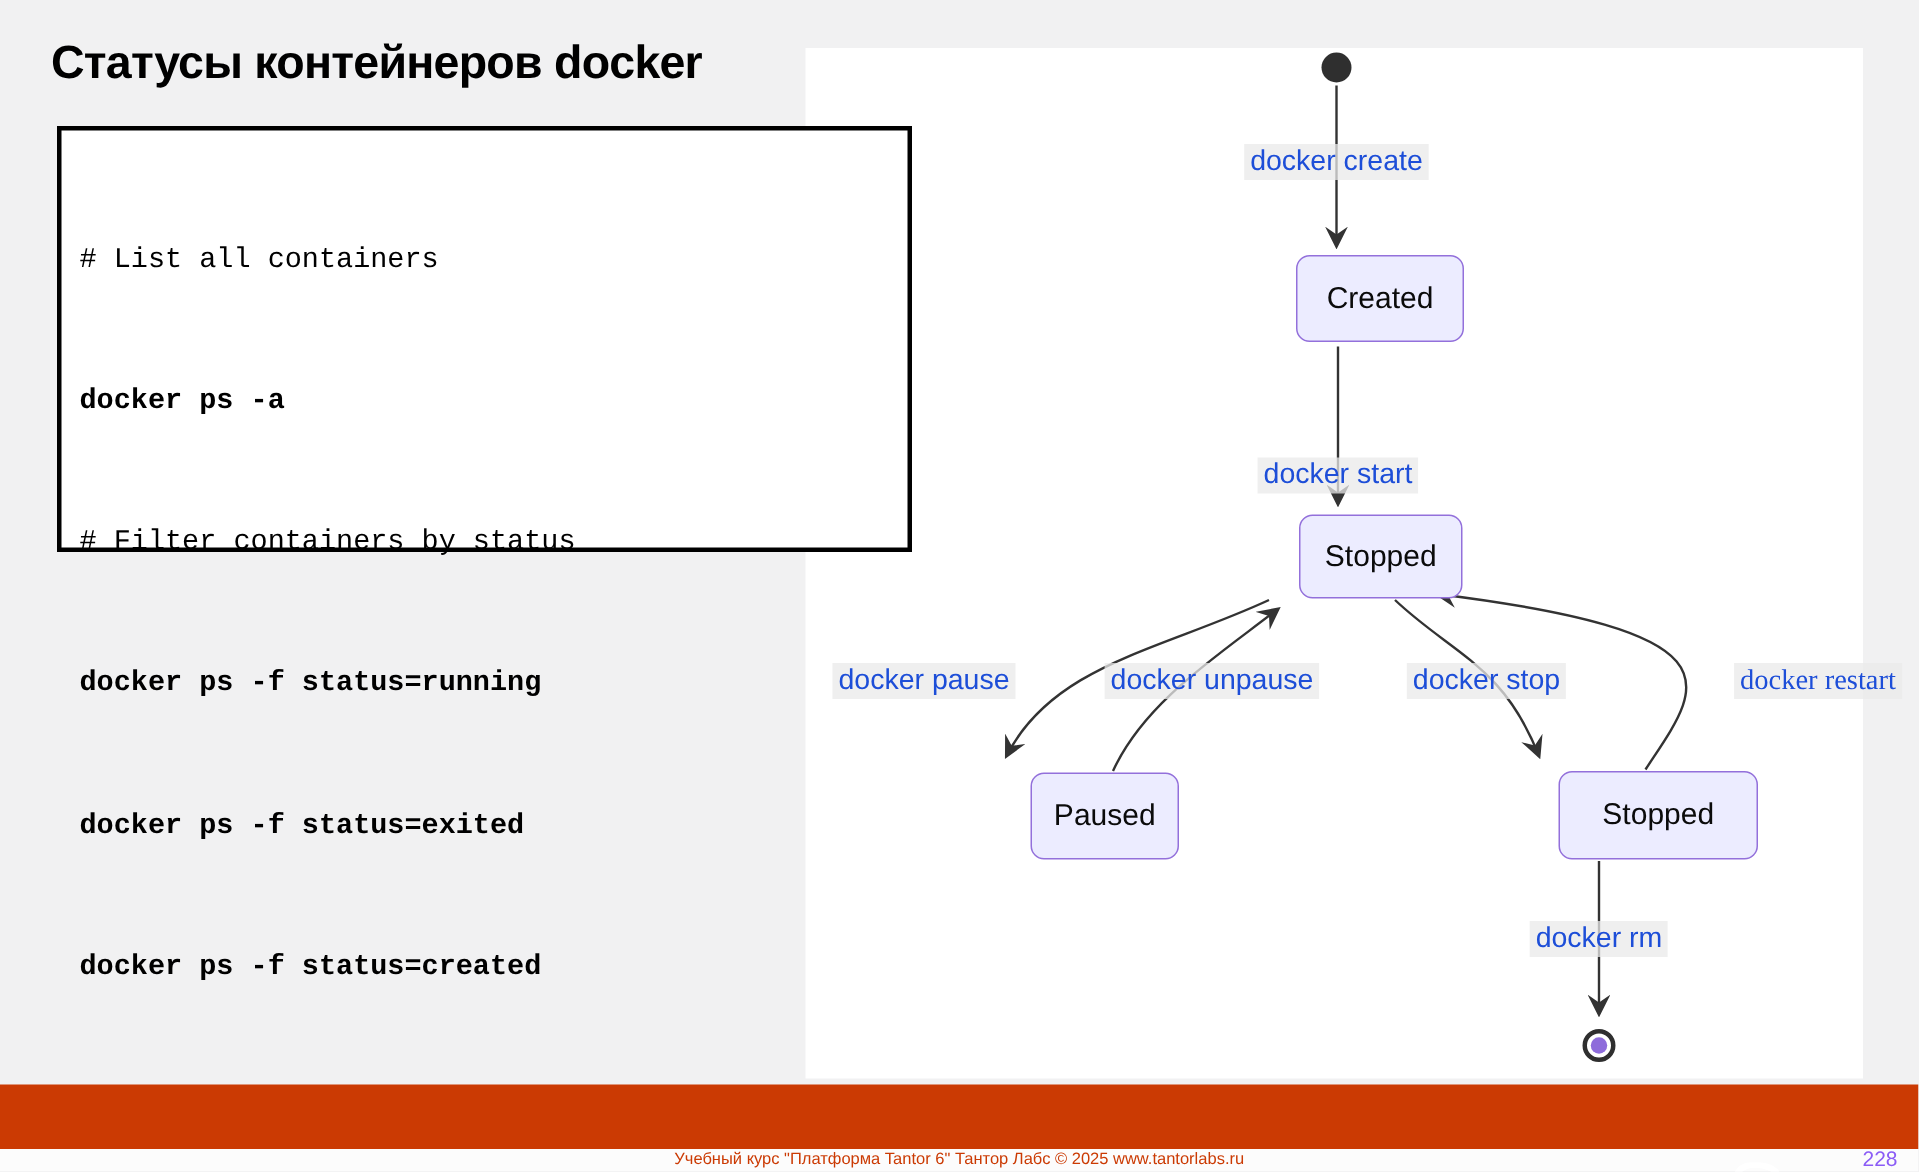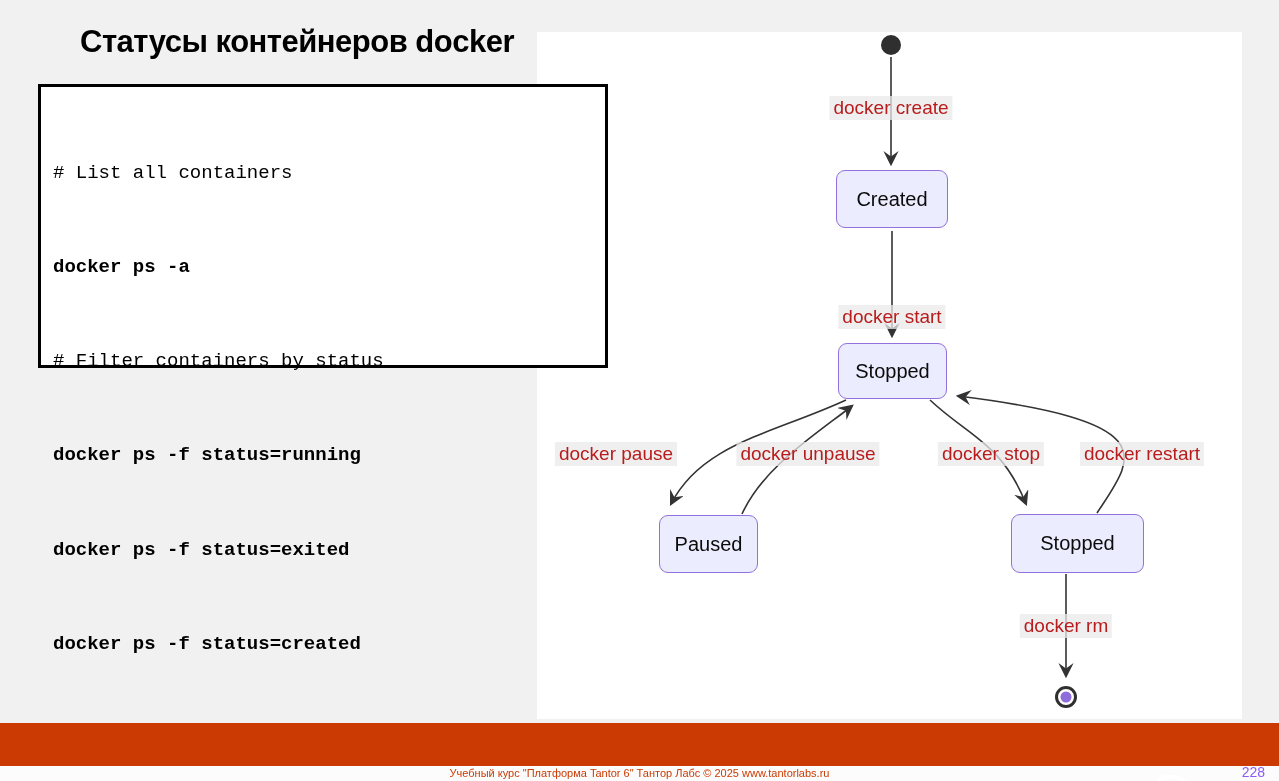--- a/index.html
+++ b/index.html
@@ -8,45 +8,45 @@
     background:#F1F1F2;
     font-family:"Liberation Sans",sans-serif;
   }
   .diagram-canvas{
     position:absolute;left:537px;top:32px;width:705px;height:687px;
     background:#FFFFFF;
   }
   .slide-title{
     position:absolute;left:34px;top:24px;
     font-size:31px;font-weight:bold;color:#000;
-    letter-spacing:-0.5px;white-space:nowrap;z-index:5;margin-left:46px;
+    letter-spacing:-0.5px;white-space:nowrap;z-index:5;
   }
   .codebox{
     position:absolute;left:38px;top:84px;width:570px;height:284px;
     box-sizing:border-box;background:#FFFFFF;border:3px solid #000;
     padding:8px 0 4px 12px;
     font-family:"Liberation Mono","DejaVu Sans Mono",monospace;
     font-size:19px;line-height:31.4px;color:#000;z-index:4;
     white-space:pre;
   }
   .codebox .comment{font-weight:400;}
   .codebox .command{font-weight:700;}
   .code-line{height:31.4px;}
 
   svg.edges{position:absolute;left:0;top:0;z-index:2;pointer-events:none;}
 
   .state{
     position:absolute;z-index:3;
     background:#ECECFF;border:1.5px solid #9370DB;border-radius:9px;
     display:flex;align-items:center;justify-content:center;
-    font-size:20px;color:#0B0B0B;box-sizing:border-box;
+    font-size:20px;color:#0B0B0B;box-sizing:border-box;margin-left:28px;
   }
   .edge-label{
     position:absolute;z-index:3;transform:translate(-50%,-50%);
-    font-size:19px;color:#b91c1c;background:rgba(233,233,233,0.75);
+    font-size:19px;color:#1d4ed8;background:rgba(233,233,233,0.75);
     padding:1px 4px;white-space:nowrap;
   }
 
   .footer-bar{
     position:absolute;left:0;top:723px;width:1279px;height:43px;
     background:#CB3A03;z-index:6;
   }
   .footer-strip{
     position:absolute;left:0;top:766px;width:1279px;height:15px;
     background:#FCFCFC;z-index:6;
@@ -106,21 +106,21 @@
 <div class="state" style="left:836px;top:170px;width:112px;height:58px;">Created</div>
 <div class="state" style="left:838px;top:343px;width:109px;height:56px;">Stopped</div>
 <div class="state" style="left:659px;top:515px;width:99px;height:58px;">Paused</div>
 <div class="state" style="left:1011px;top:514px;width:133px;height:59px;">Stopped</div>
 
 <div class="edge-label" style="left:891px;top:108px;">docker create</div>
 <div class="edge-label" style="left:892px;top:281px;margin-top:36px;">docker start</div>
 <div class="edge-label" style="left:616px;top:454px;">docker pause</div>
 <div class="edge-label" style="left:808px;top:454px;">docker unpause</div>
 <div class="edge-label" style="left:991px;top:454px;">docker stop</div>
-<div class="edge-label" style="left:1142px;top:454px;">docker restart</div>
+<div class="edge-label" style="left:1212px;top:454px;font-family:Liberation Serif, serif;">docker restart</div>
 <div class="edge-label" style="left:1066px;top:626px;">docker rm</div>
 
 <div class="footer-bar"></div>
 <div class="footer-strip"></div>
 
 <div class="logo">
   <svg width="118" height="38" viewBox="0 0 118 38">
     <text x="2" y="33" font-family="Liberation Sans, sans-serif" font-size="28" font-weight="bold" fill="#FFFFFF" letter-spacing="-1">tantor</text>
     <path d="M20,16 C15,4 26,0 36,2 C47,4 49,11 43,17" stroke="#FFFFFF" stroke-width="4.2" fill="none" stroke-linecap="round"></path>
     <circle cx="25" cy="9" r="1.9" fill="#FFFFFF"></circle>

